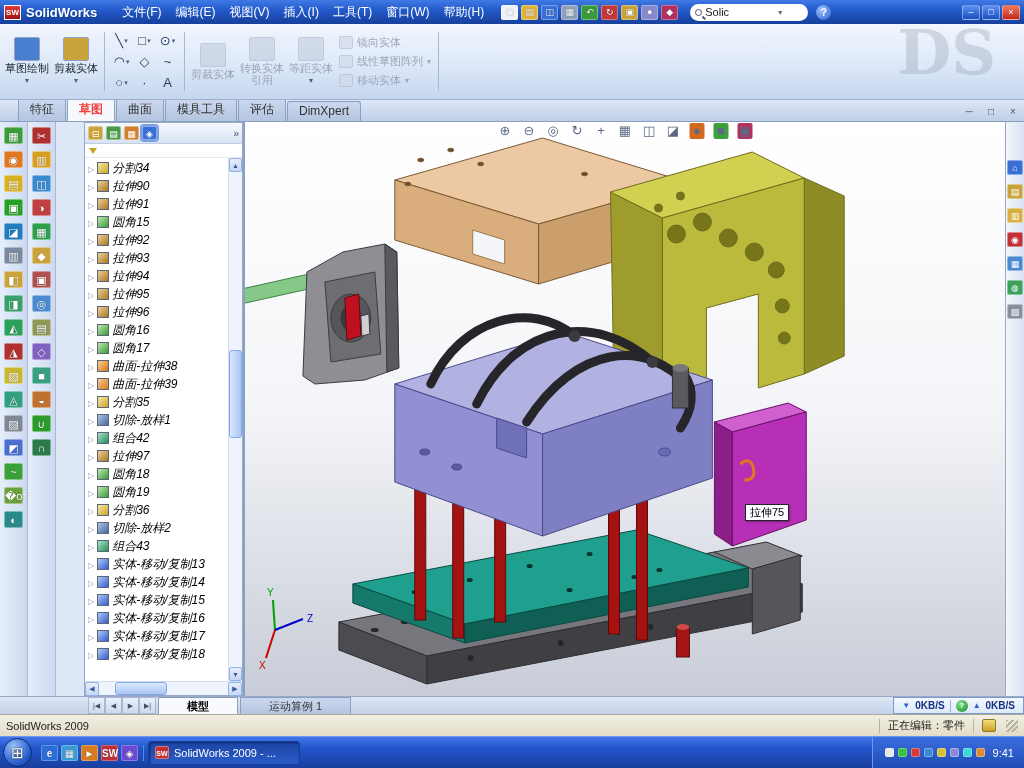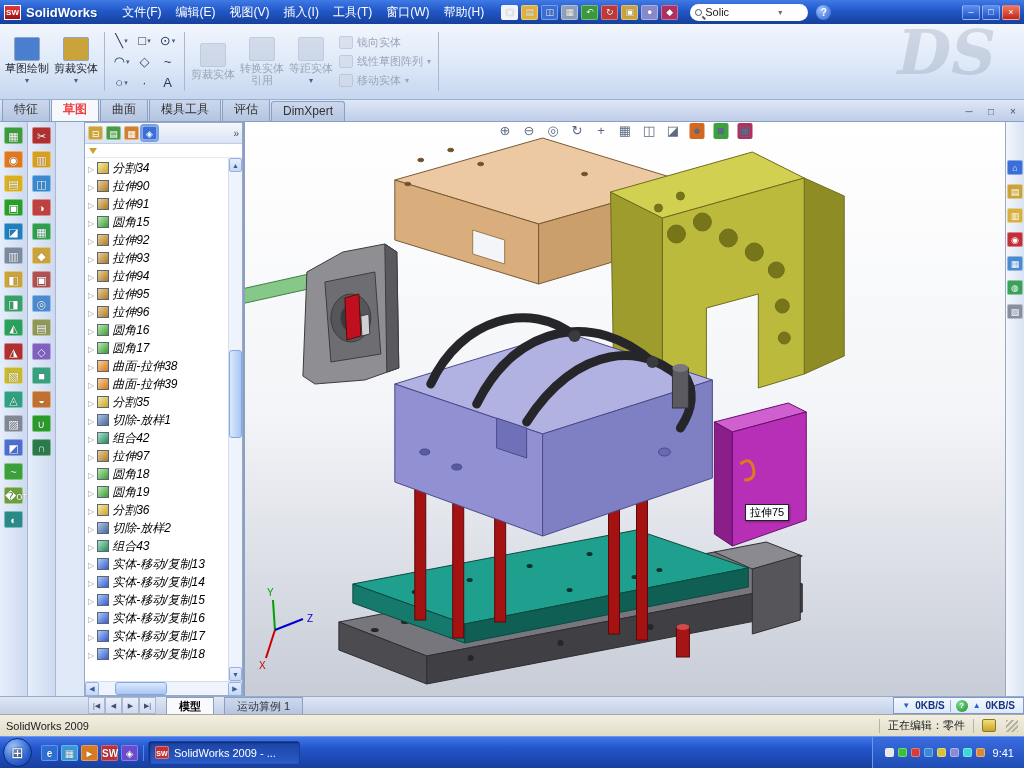--- a/index.html
+++ b/index.html
@@ -40,25 +40,25 @@
   .big-btn.dd::after { content:"▾"; font-size:8px; color:#47628a; }
   .vsep { width:1px; background:#a9b8d2; margin:5px 2px; }
   .mini-grid { display:grid; grid-template-columns:repeat(3,23px); grid-auto-rows:21px; align-content:center; }
   .mini-tool { display:flex; align-items:center; justify-content:center; font-size:13px; color:#2a3a55; border-radius:2px; }
   .mini-tool.dd::after { content:"▾"; font-size:7px; color:#47628a; margin-left:1px; }
   .stack-col { display:flex; flex-direction:column; justify-content:center; gap:4px; padding:0 2px; }
   .stack-row { display:flex; align-items:center; gap:4px; font-size:11px; color:#9aa6b8; }
   .stack-row .sicon { width:14px; height:13px; border:1px solid #aab6c8; background:#cfd8e6; border-radius:2px; opacity:.6; }
   .stack-row.dd::after { content:"▾"; font-size:8px; color:#9aa6b8; }
   .watermark { position:absolute; right:28px; top:-8px; font-family:"DejaVu Serif","Liberation Serif",serif;
-    font-style:italic; font-weight:bold; font-size:62px; color:rgba(135,148,170,0.30); pointer-events:none; }
+    font-weight:bold; font-size:62px; color:rgba(135,148,170,0.30); pointer-events:none; }
 
   
   .tabrow { height:22px; background:linear-gradient(#dde7f7,#bfcde8); display:flex; align-items:flex-end;
-    padding:0 4px 0 2px; border-bottom:1px solid #8aa0c0; }
+    padding:0 4px 0 18px; border-bottom:1px solid #8aa0c0; }
   .cm-tab { font-size:12px; padding:2px 11px 3px; margin-right:1px; border:1px solid #8aa0c0; border-bottom:none;
     border-radius:3px 3px 0 0; background:linear-gradient(#ccd8ee,#b4c5e0); color:#333; }
   .cm-tab.active { background:#f6f8fc; font-weight:bold; color:#ef4444; }
   .doc-controls { margin-left:auto; display:flex; gap:8px; align-items:center; padding-bottom:4px; }
   .dbtn { font-size:10px; color:#44506a; width:14px; text-align:center; }
 
   
   .main { flex:1; display:flex; min-height:0; }
   .dock { width:28px; background:linear-gradient(90deg,#e6eefb,#ccd9f0); border-right:1px solid #aab8d4;
     display:flex; flex-direction:column; align-items:center; padding-top:5px; gap:7px; }
@@ -113,21 +113,21 @@
   .taskpane { width:19px; background:linear-gradient(90deg,#f3f6fc,#d9e3f3); border-left:1px solid #9aa8c0;
     display:flex; flex-direction:column; align-items:center; padding-top:38px; gap:9px; }
   .tp-icon { width:16px; height:15px; border-radius:2px; color:#fff; font-size:9px; line-height:15px; text-align:center;
     border:1px solid #ffffff66; }
 
   
   .modeltabs { height:18px; background:linear-gradient(#dfe7f5,#c3d0e8); border-top:1px solid #9aaac6;
     display:flex; align-items:stretch; padding-left:88px; font-size:11px; }
   .mnav { width:17px; display:flex; align-items:center; justify-content:center; font-size:7px; color:#44506a;
     border:1px solid #a8b8d4; background:linear-gradient(#eaf0fa,#cddaf0); }
-  .mtab { padding:1px 12px 0; border:1px solid #8aa0c0; border-bottom:none; margin-left:10px; display:flex; align-items:center;
+  .mtab { padding:1px 28px 0; border:1px solid #8aa0c0; border-bottom:none; margin-left:2px; display:flex; align-items:center;
     background:linear-gradient(#ccd8ee,#b4c5e0); color:#333; }
   .mtab.active { background:#f8fafd; font-weight:bold; color:#000; }
   .net { margin-left:auto; display:flex; align-items:center; gap:5px; padding:0 8px; border:1px solid #7a9ad0;
     background:linear-gradient(#f4f8ff,#dce8fa); font-size:10px; color:#16337e; font-weight:bold; }
   .net .arrow { font-size:8px; color:#2a5fd0; }
   .net .q { width:12px; height:12px; border-radius:50%; background:radial-gradient(circle at 35% 30%,#7ce08a,#1a8a2a);
     color:#fff; font-size:8px; font-weight:bold; text-align:center; line-height:12px; }
   .net .ndiv { width:1px; height:12px; background:#9ab2dc; }
 
   

